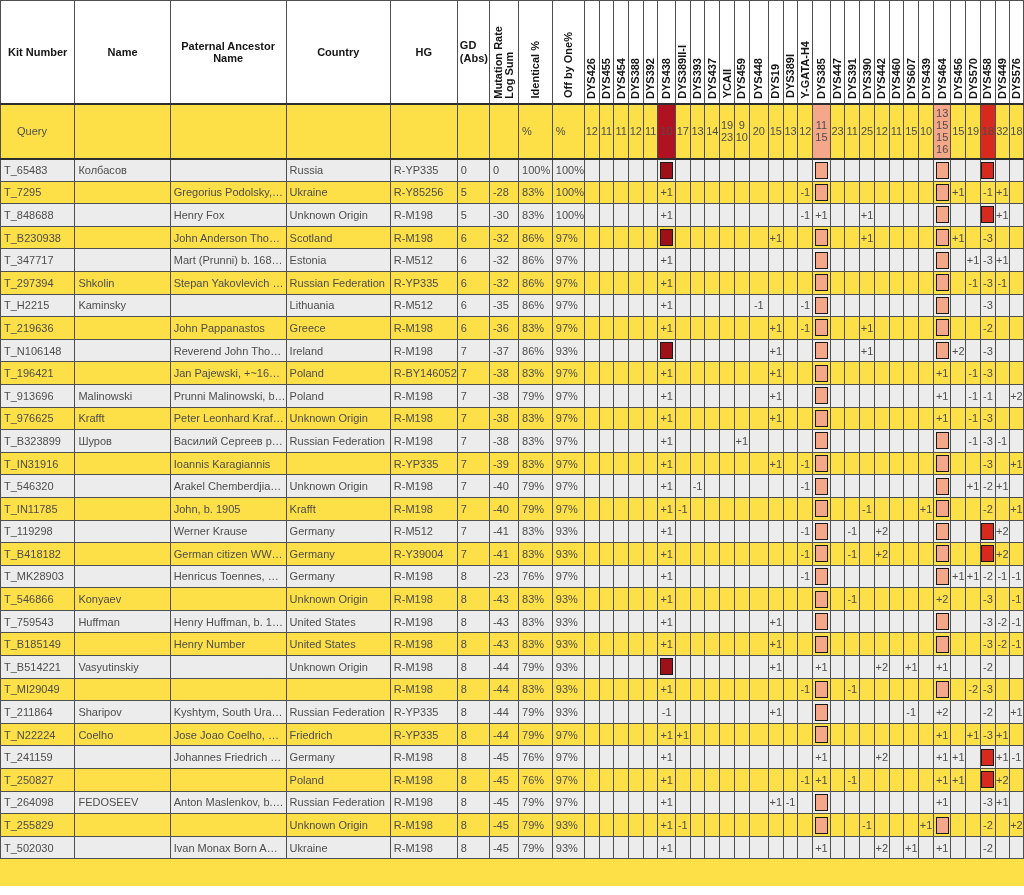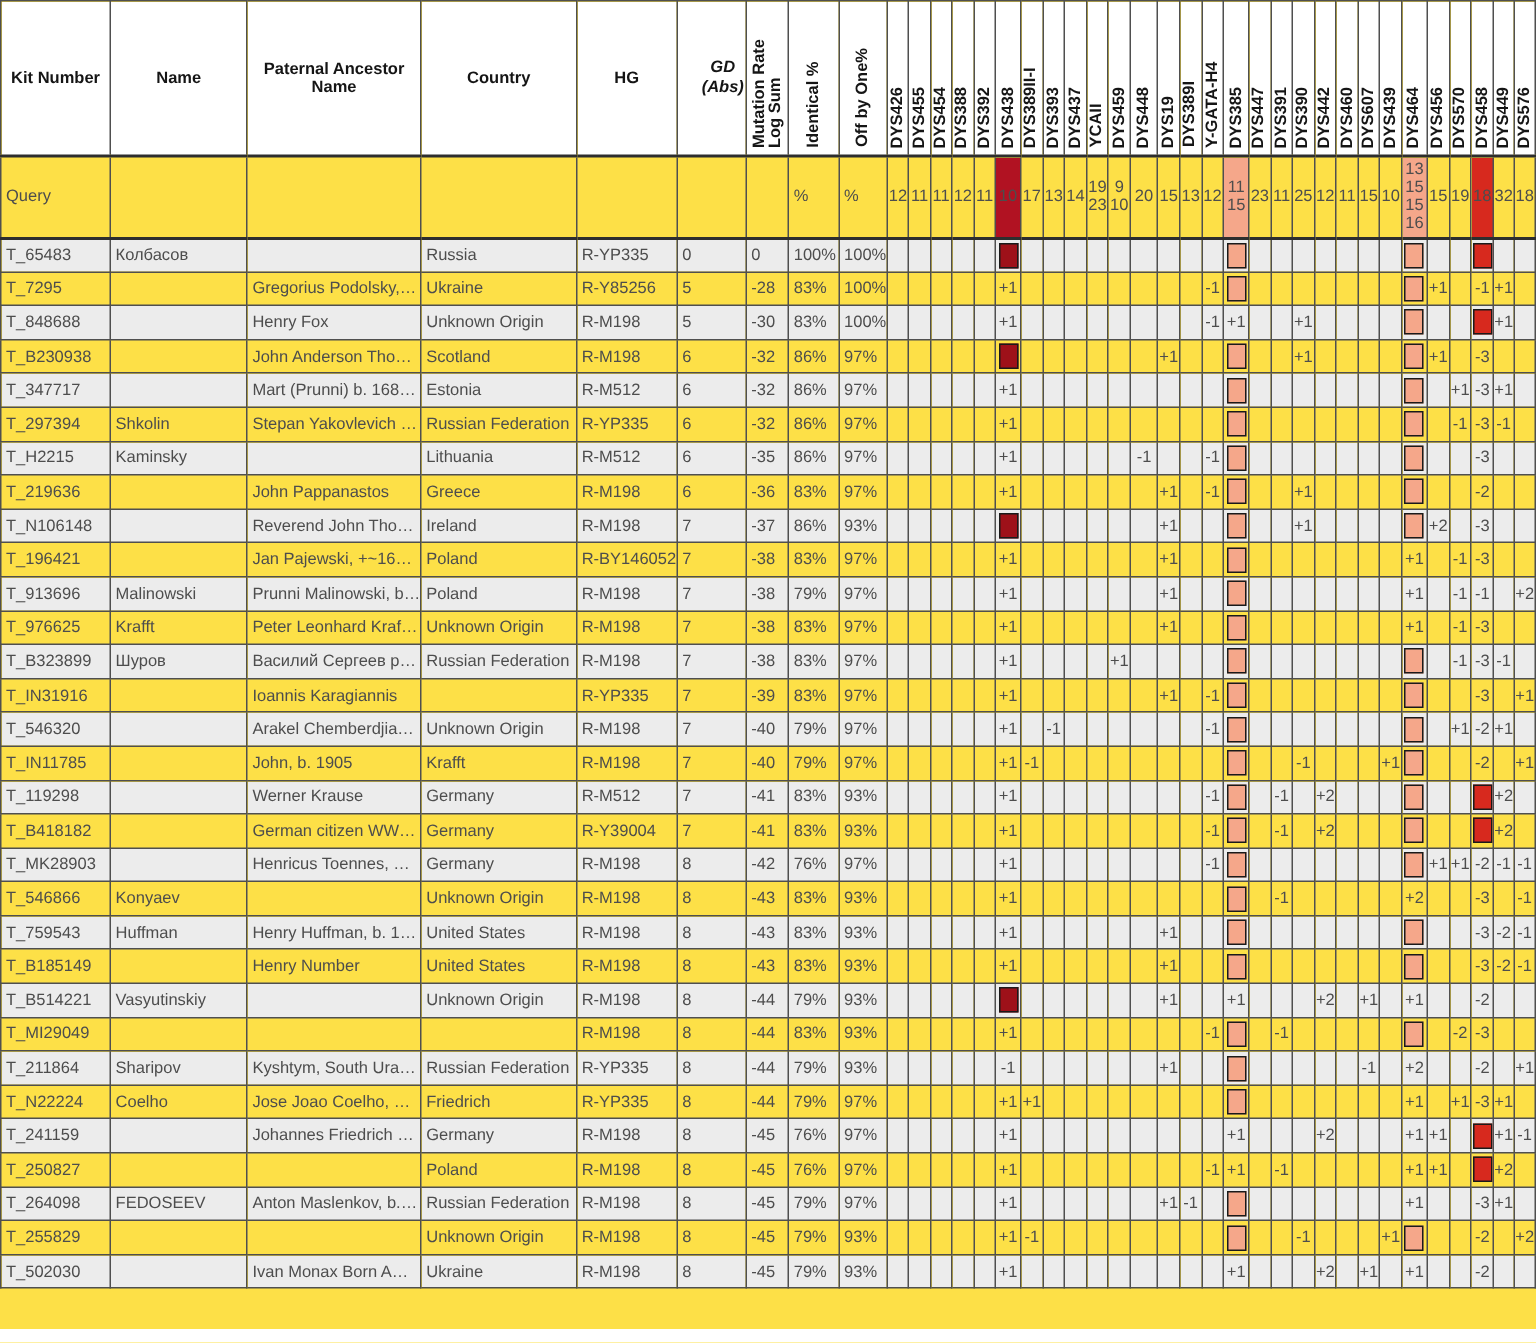--- a/index.html
+++ b/index.html
@@ -1,27 +1,27 @@
 <!DOCTYPE html>
 <html><head>
 <meta charset="utf-8">
 <style>
   html,body{margin:0;padding:0;background:#fff;}
   .wrap{width:1024px;height:886px;overflow:hidden;background:#fde047;font-family:"Liberation Sans",sans-serif;}
   table{border-collapse:collapse;table-layout:fixed;}
   td,th{border:1px solid #4f4f4f;overflow:hidden;box-sizing:border-box;}
   thead th{height:103px;background:#fff;font-size:11px;font-weight:bold;color:#151515;
            vertical-align:middle;text-align:center;padding:0 1px;border-bottom:2px solid #2e2e2e;}
-  th.hleft{text-align:center;padding-left:16px;white-space:pre;line-height:13px;font-style:italic;}
+  th.hleft{text-align:left;padding-left:2px;white-space:pre;line-height:13px;}
   th.rot{vertical-align:bottom;padding:0 0 4px 0;}
   .vert{writing-mode:vertical-rl;transform:rotate(180deg);white-space:pre;margin:0 auto;
         font-size:11px;font-weight:bold;line-height:11px;text-align:left;}
   tr.query td{height:55px;font-size:11px;color:#4d4d4d;border-bottom:2px solid #2e2e2e;
               vertical-align:middle;line-height:12px;}
-  tr.query td.lab{padding-left:3px;}
+  tr.query td.lab{padding-left:16px;}
   tbody td{height:22.6px;font-size:11px;color:#4d4d4d;padding:0 0 0 3px;white-space:nowrap;
            vertical-align:middle;}
   td.mk{text-align:center;padding:0;}
   tr.odd td{background:#ececec;}
   .box{display:inline-block;width:11px;height:15px;border:1px solid #1a1a1a;vertical-align:middle;}
   .box-s{background:#F5A78A;}
   .box-dr{background:#9E1119;}
   .box-r{background:#D7291E;}
   td.q-dr{background:#B11222;color:#77090f;text-align:center;}
   td.q-s{background:#F5A78A;color:#5a4a42;text-align:center;}
@@ -941,21 +941,21 @@
           <td class="mk">+2</td>
           <td class="mk"></td>
         </tr>
         <tr class="odd">
           <td>T_MK28903</td>
           <td></td>
           <td>Henricus Toennes, …</td>
           <td>Germany</td>
           <td>R-M198</td>
           <td>8</td>
-          <td>-42</td>
+          <td>-23</td>
           <td>76%</td>
           <td>97%</td>
           <td class="mk"></td>
           <td class="mk"></td>
           <td class="mk"></td>
           <td class="mk"></td>
           <td class="mk"></td>
           <td class="mk">+1</td>
           <td class="mk"></td>
           <td class="mk"></td>

